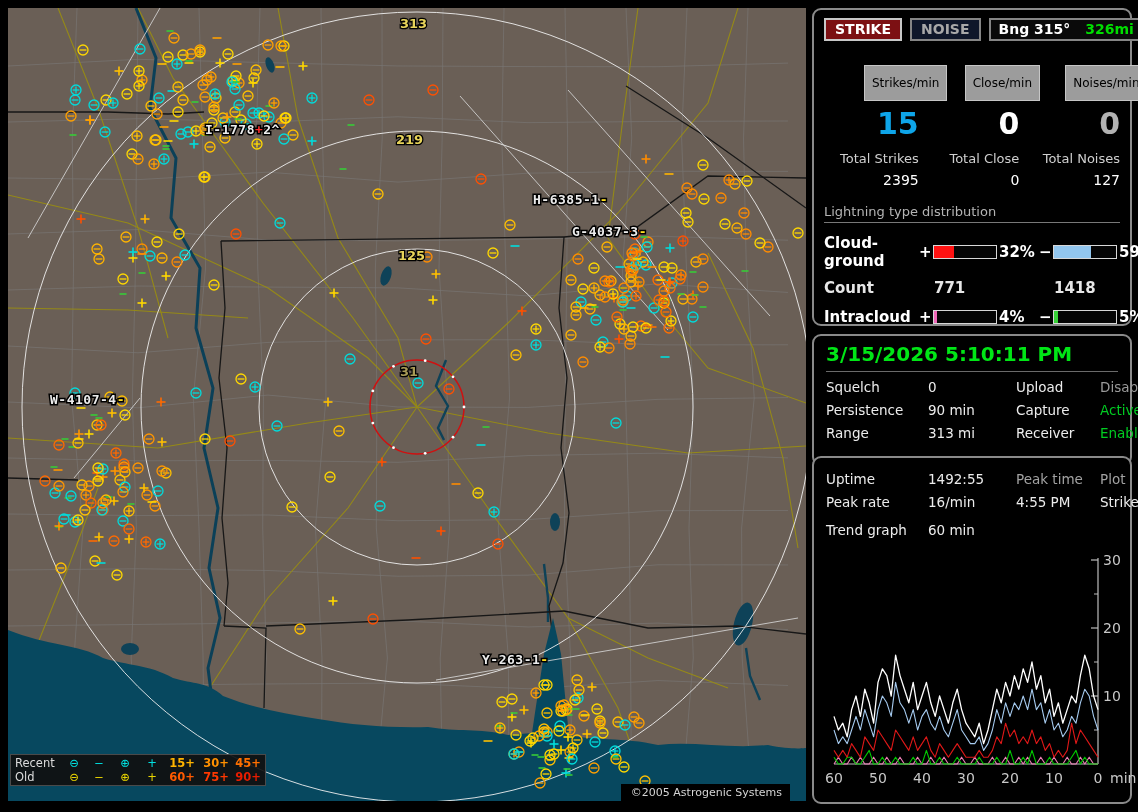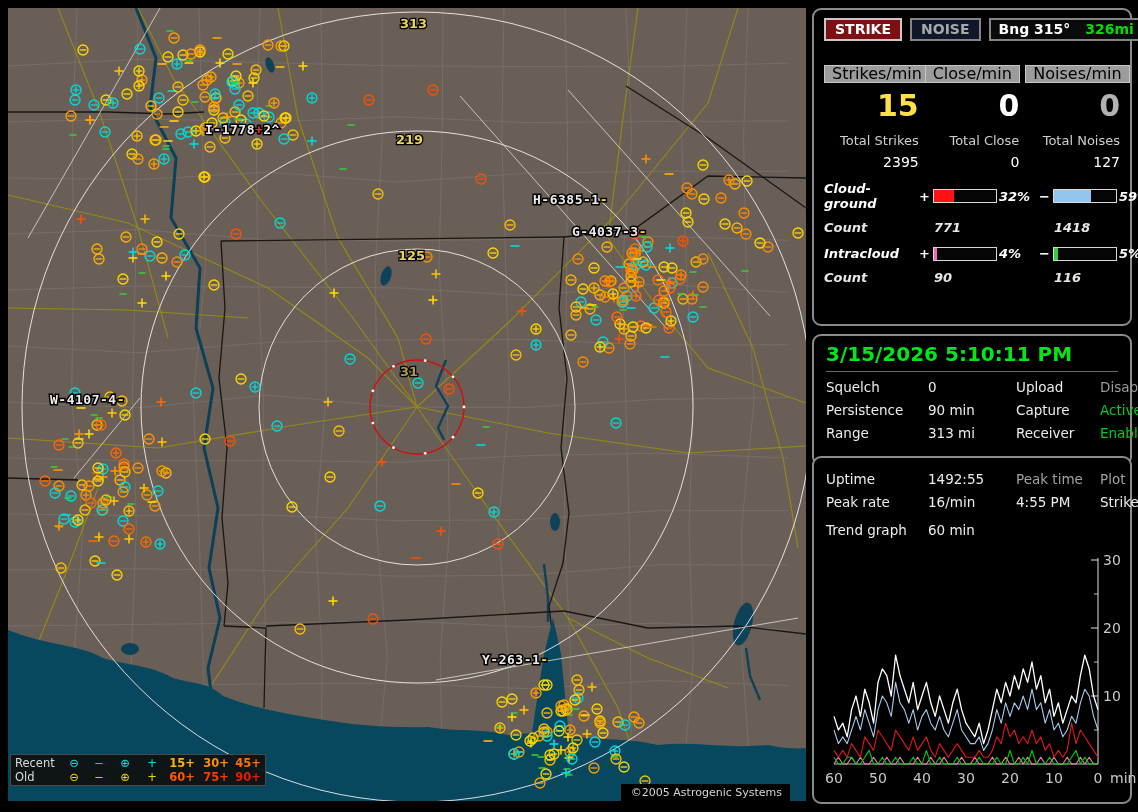--- a/index.html
+++ b/index.html
@@ -25,28 +25,28 @@
   #panel-bot{top:456px;height:348px;padding:6px 10px 4px 12px;}
   .btn-row{display:flex;align-items:center;gap:8px;}
   .btn{border:2px solid #b8b8b8;padding:0 9px;font-weight:bold;font-size:14px;line-height:19px;cursor:pointer;}
   .btn-strike{background:#7c1013;color:#fff;border-color:#c8c8c8;}
   .btn-noise{background:#0f172a;color:#a8a8a8;border-color:#858585;}
   .bng{margin-left:auto;border:2px solid #858585;background:#0a0a0a;padding:0 8px;
        font-weight:bold;font-size:14px;line-height:19px;white-space:nowrap;}
   .bng .dist{margin-left:10px;}
   .stats-row{display:flex;justify-content:space-between;margin-top:24px;}
   .stat{width:32%;text-align:right;}
-  .chip{display:inline-block;float:left;background:#9c9c9c;color:#000;font-size:16px;
-        line-height:16px;padding:0 7px;border:1px solid #c6c6c6;}
+  .chip{display:inline-block;float:left;background:#9c9c9c;color:#000;font-size:12px;
+        line-height:16px;padding:9px 7px;border:1px solid #c6c6c6;margin-left:40px;}
   .rate{clear:both;font-size:30px;font-weight:bold;line-height:34px;padding-top:6px;}
   .total-label{font-size:13px;color:#cfcfcf;padding-top:10px;}
   .total-val{font-size:14px;color:#fff;padding-top:6px;}
   .dist-title{margin-top:16px;color:#b4b4b4;font-size:13px;border-bottom:1px solid #787878;padding-bottom:3px;}
   .drow{display:grid;grid-template-columns:95px 14px 66px 40px 14px 66px 36px;align-items:center;
-        font-size:13px;font-weight:bold;margin-top:11px;font-style:italic;}
+        font-size:15px;font-weight:bold;margin-top:11px;}
   .drow.count{margin-top:9px;color:#e6e6e6;}
   .bar{width:62px;height:12px;border:1px solid #d8d8d8;background:#050505;}
   .bar>div{height:100%;}
   .dcount1{grid-column:2/5;padding-left:15px;}
   .dcount2{grid-column:5/8;padding-left:15px;}
   .dt{color:#00e616;font-size:20px;font-weight:bold;padding:1px 0 5px;border-bottom:1px solid #6a6a6a;margin-bottom:7px;}
   .inforow{display:grid;grid-template-columns:102px 88px 84px auto;font-size:13.5px;color:#ececec;margin:7px 0;}
   .inforow .hdr{color:#a2a2a2;}
   .trend-label-row{display:grid;grid-template-columns:102px auto;font-size:13.5px;color:#ececec;margin-top:12px;}
 </style>
@@ -1081,37 +1081,38 @@
       <div class="btn btn-strike">STRIKE</div>
       <div class="btn btn-noise">NOISE</div>
       <div class="bng">
         <span>Bng 315°</span>
         <span class="dist" id="bng-dist" style="color: rgb(0, 221, 0);">326mi</span>
       </div>
     </div>
     <div class="stats-row" id="stats-row">
         <div class="stat">
           <span class="chip">Strikes/min</span>
-          <div class="rate" style="color: #fde047;">15</div>
+          <div class="rate" style="color: #0ea5e9;">15</div>
           <div class="total-label">Total Strikes</div>
           <div class="total-val">2395</div>
         </div>
         <div class="stat">
           <span class="chip">Close/min</span>
           <div class="rate" style="color: rgb(255, 255, 255);">0</div>
           <div class="total-label">Total Close</div>
           <div class="total-val">0</div>
         </div>
         <div class="stat">
           <span class="chip">Noises/min</span>
           <div class="rate" style="color: rgb(178, 178, 178);">0</div>
           <div class="total-label">Total Noises</div>
           <div class="total-val">127</div>
         </div>
       </div>
+    <div class="dist-title">Lightning type distribution</div>
     <div id="dist-rows">
         <div class="drow">
           <span>Cloud-ground</span>
           <span>+</span>
           <span class="bar">
             <div style="width: 32%; background: rgb(255, 18, 18);"></div>
           </span>
           <span>32%</span>
           <span>−</span>
           <span class="bar">

